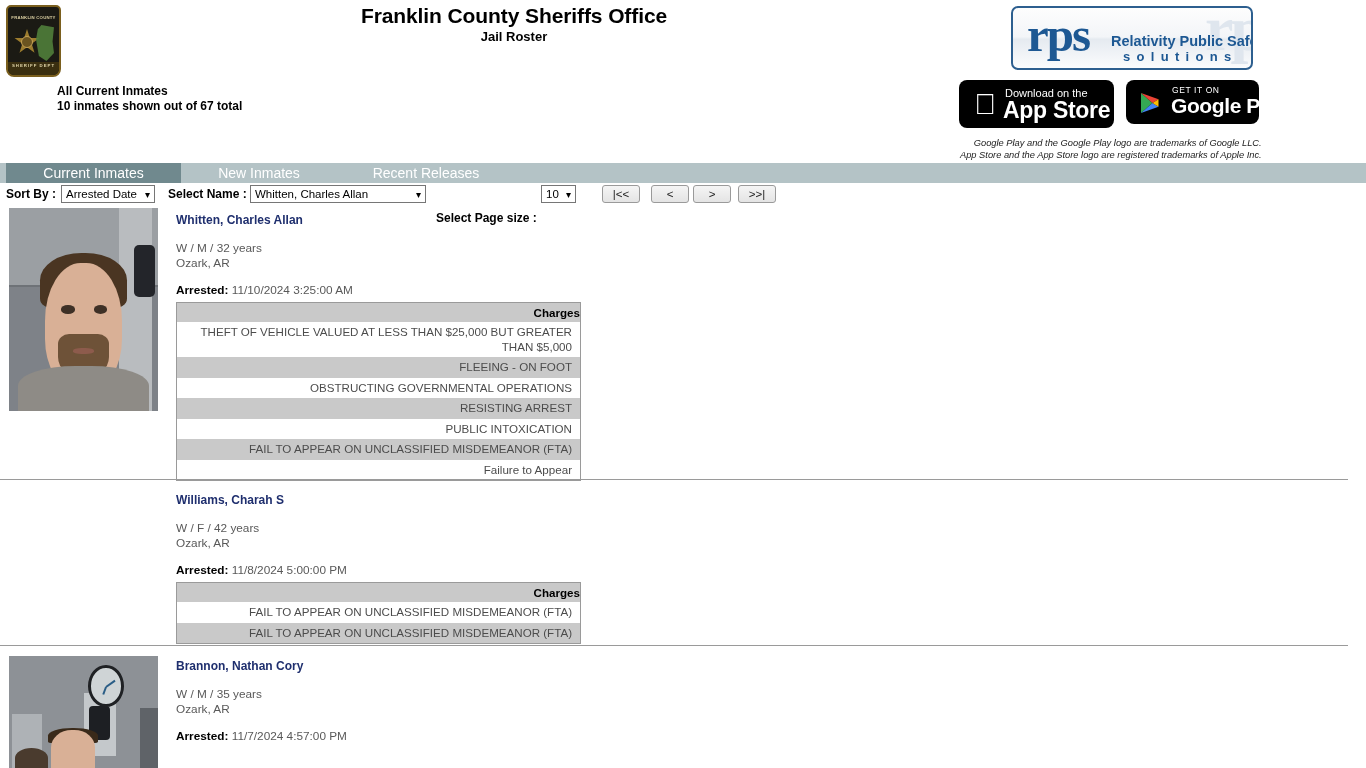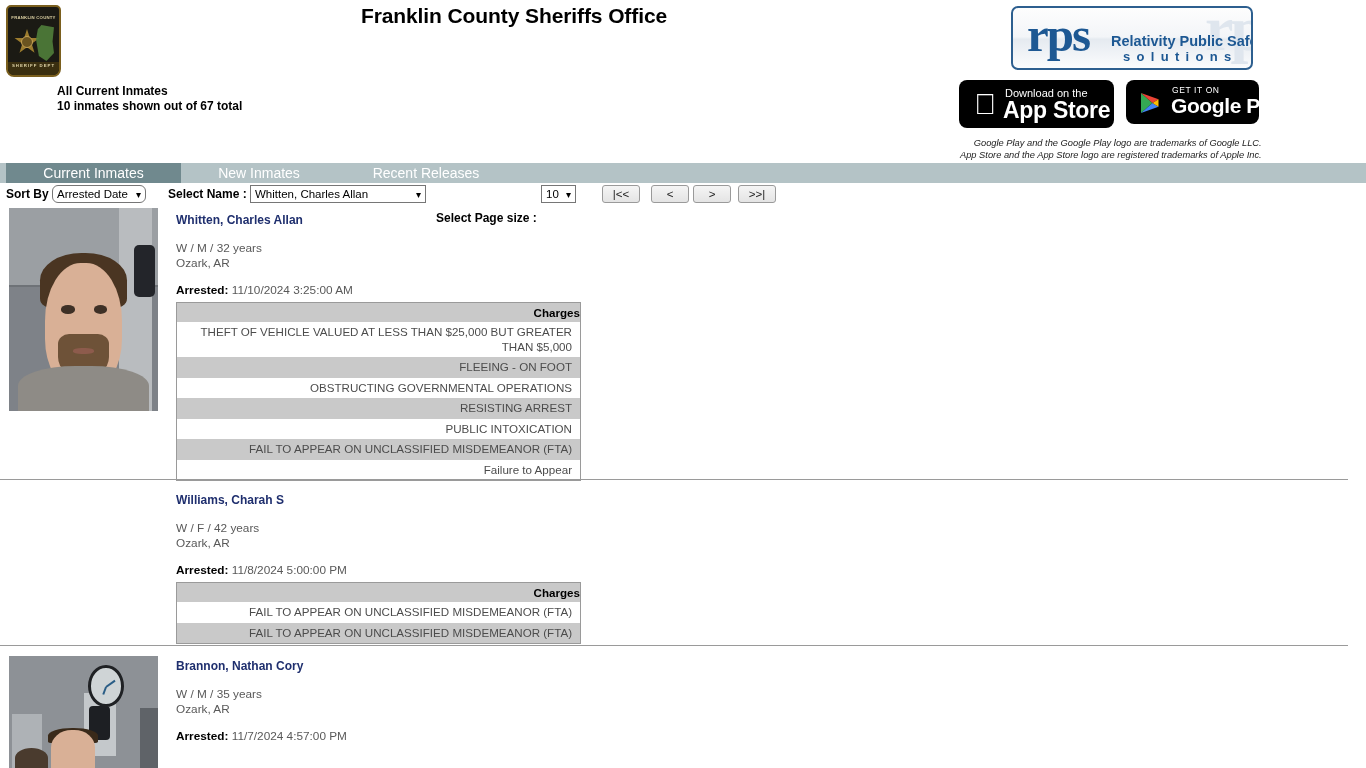--- a/index.html
+++ b/index.html
@@ -234,21 +234,21 @@
     position: absolute; left: 4px; top: 2px;
     white-space: nowrap;
     overflow: hidden;
   }
   .fake-select .sel-arrow {
     position: absolute; right: 4px; top: 3px;
     font-size: 10px;
     line-height: 12px;
   }
   #lbl-sortby { left: 6px; }
-  #sel-sortby { left: 52px; width: 94px; border-radius: 6px; }
+  #sel-sortby { left: 61px; width: 94px; }
   #lbl-name   { left: 168px; }
   #sel-name   { left: 250px; width: 176px; }
   #lbl-page   { left: 436px; margin-top: 24px; }
   #sel-page   { left: 541px; width: 35px; }
 
   .pagebtn {
     position: absolute;
     top: 2px; height: 18px; width: 38px;
     background: linear-gradient(180deg,#f5f5f5,#e4e4e4);
     border: 1px solid #9a9a9a;
@@ -376,20 +376,21 @@
       <div class="badge-star"></div>
       <div class="badge-star-in"></div>
       <div class="badge-map"></div>
       <div class="badge-strip"></div>
       <div class="badge-bot-text">SHERIFF  DEPT</div>
     </div>
   </div>
 
   <div class="title-block">
     <div class="title-main">Franklin County Sheriffs Office</div>
+    <div class="title-sub">Jail Roster</div>
   </div>
 
   <div class="summary">
     <div>All Current Inmates</div>
     <div>10 inmates shown out of 67 total</div>
   </div>
 
   <div class="rps-box">
     <div class="rps-watermark">rps</div>
     <div class="rps-rps">rps</div>

